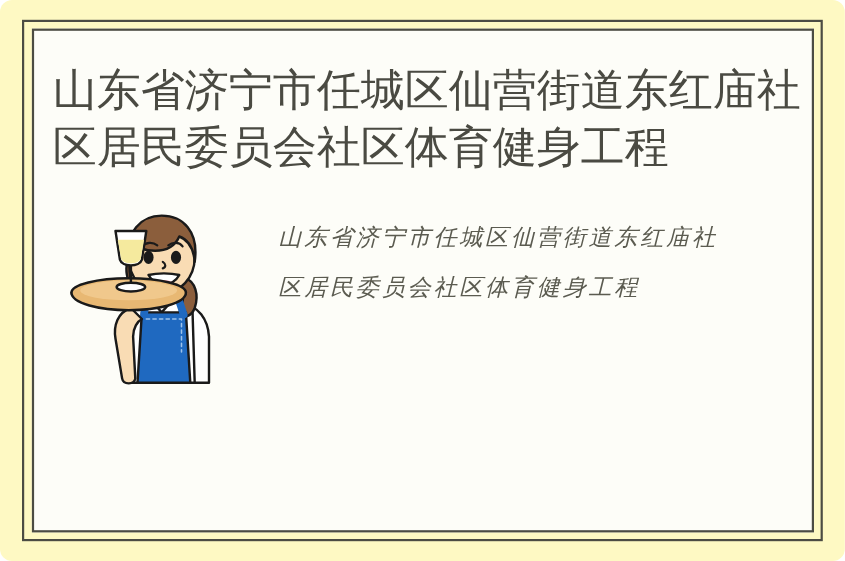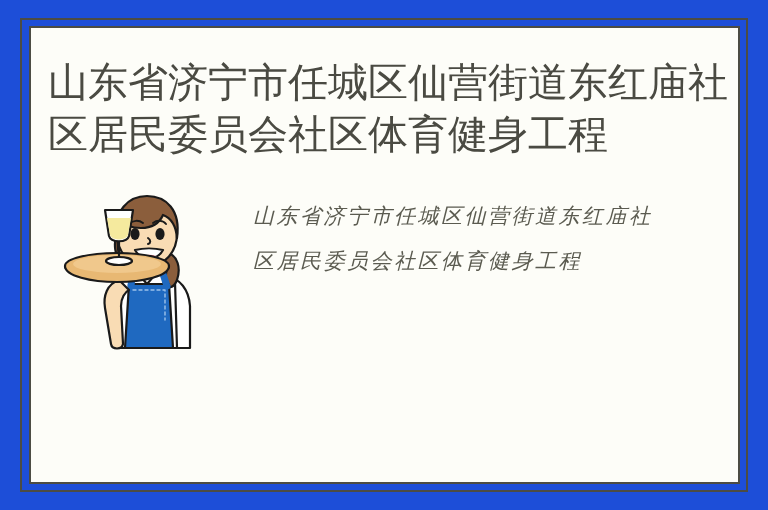--- a/index.html
+++ b/index.html
@@ -10,22 +10,23 @@
     width: 768px;
     height: 510px;
     overflow: hidden;
     font-family: "Liberation Sans", "DejaVu Sans", sans-serif;
   }
 
   .page {
     position: relative;
     width: 768px;
     height: 510px;
-    background: #1d4ed8;
+    background: #fef9c3;
     box-sizing: border-box;
+    border-radius: 11px;
   }
 
   
   .frame-outer {
     position: absolute;
     left: 20px;
     top: 18px;
     width: 728px;
     height: 474px;
     border: 2px solid #4c4c43;

